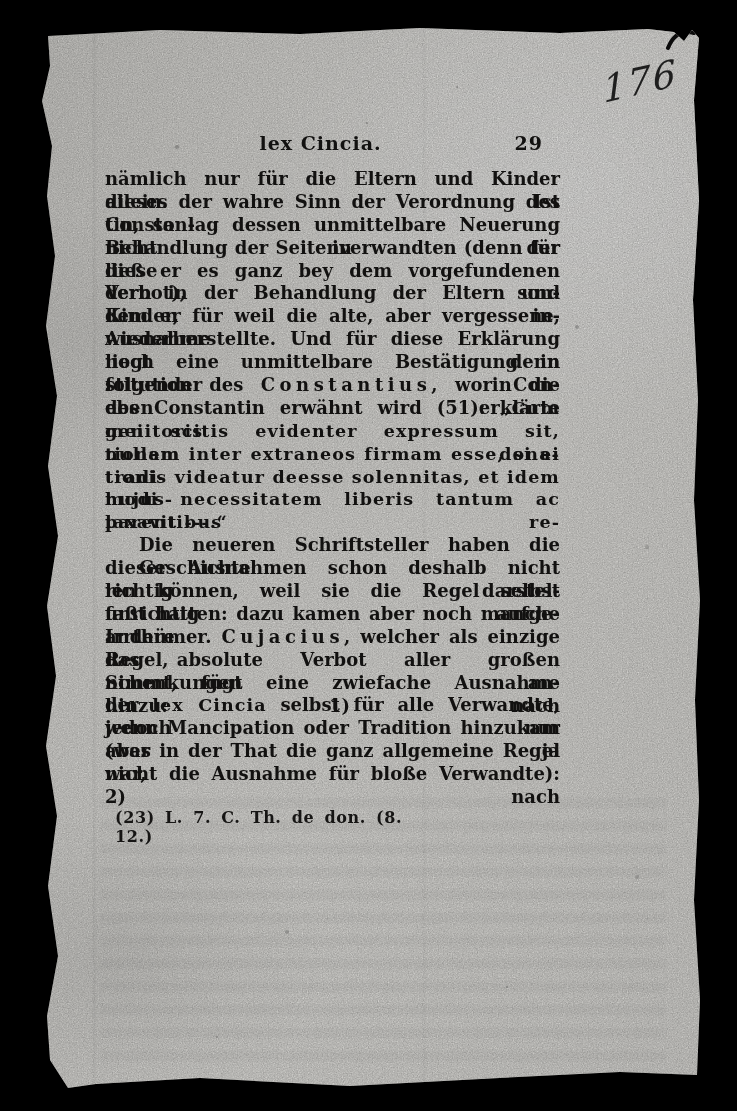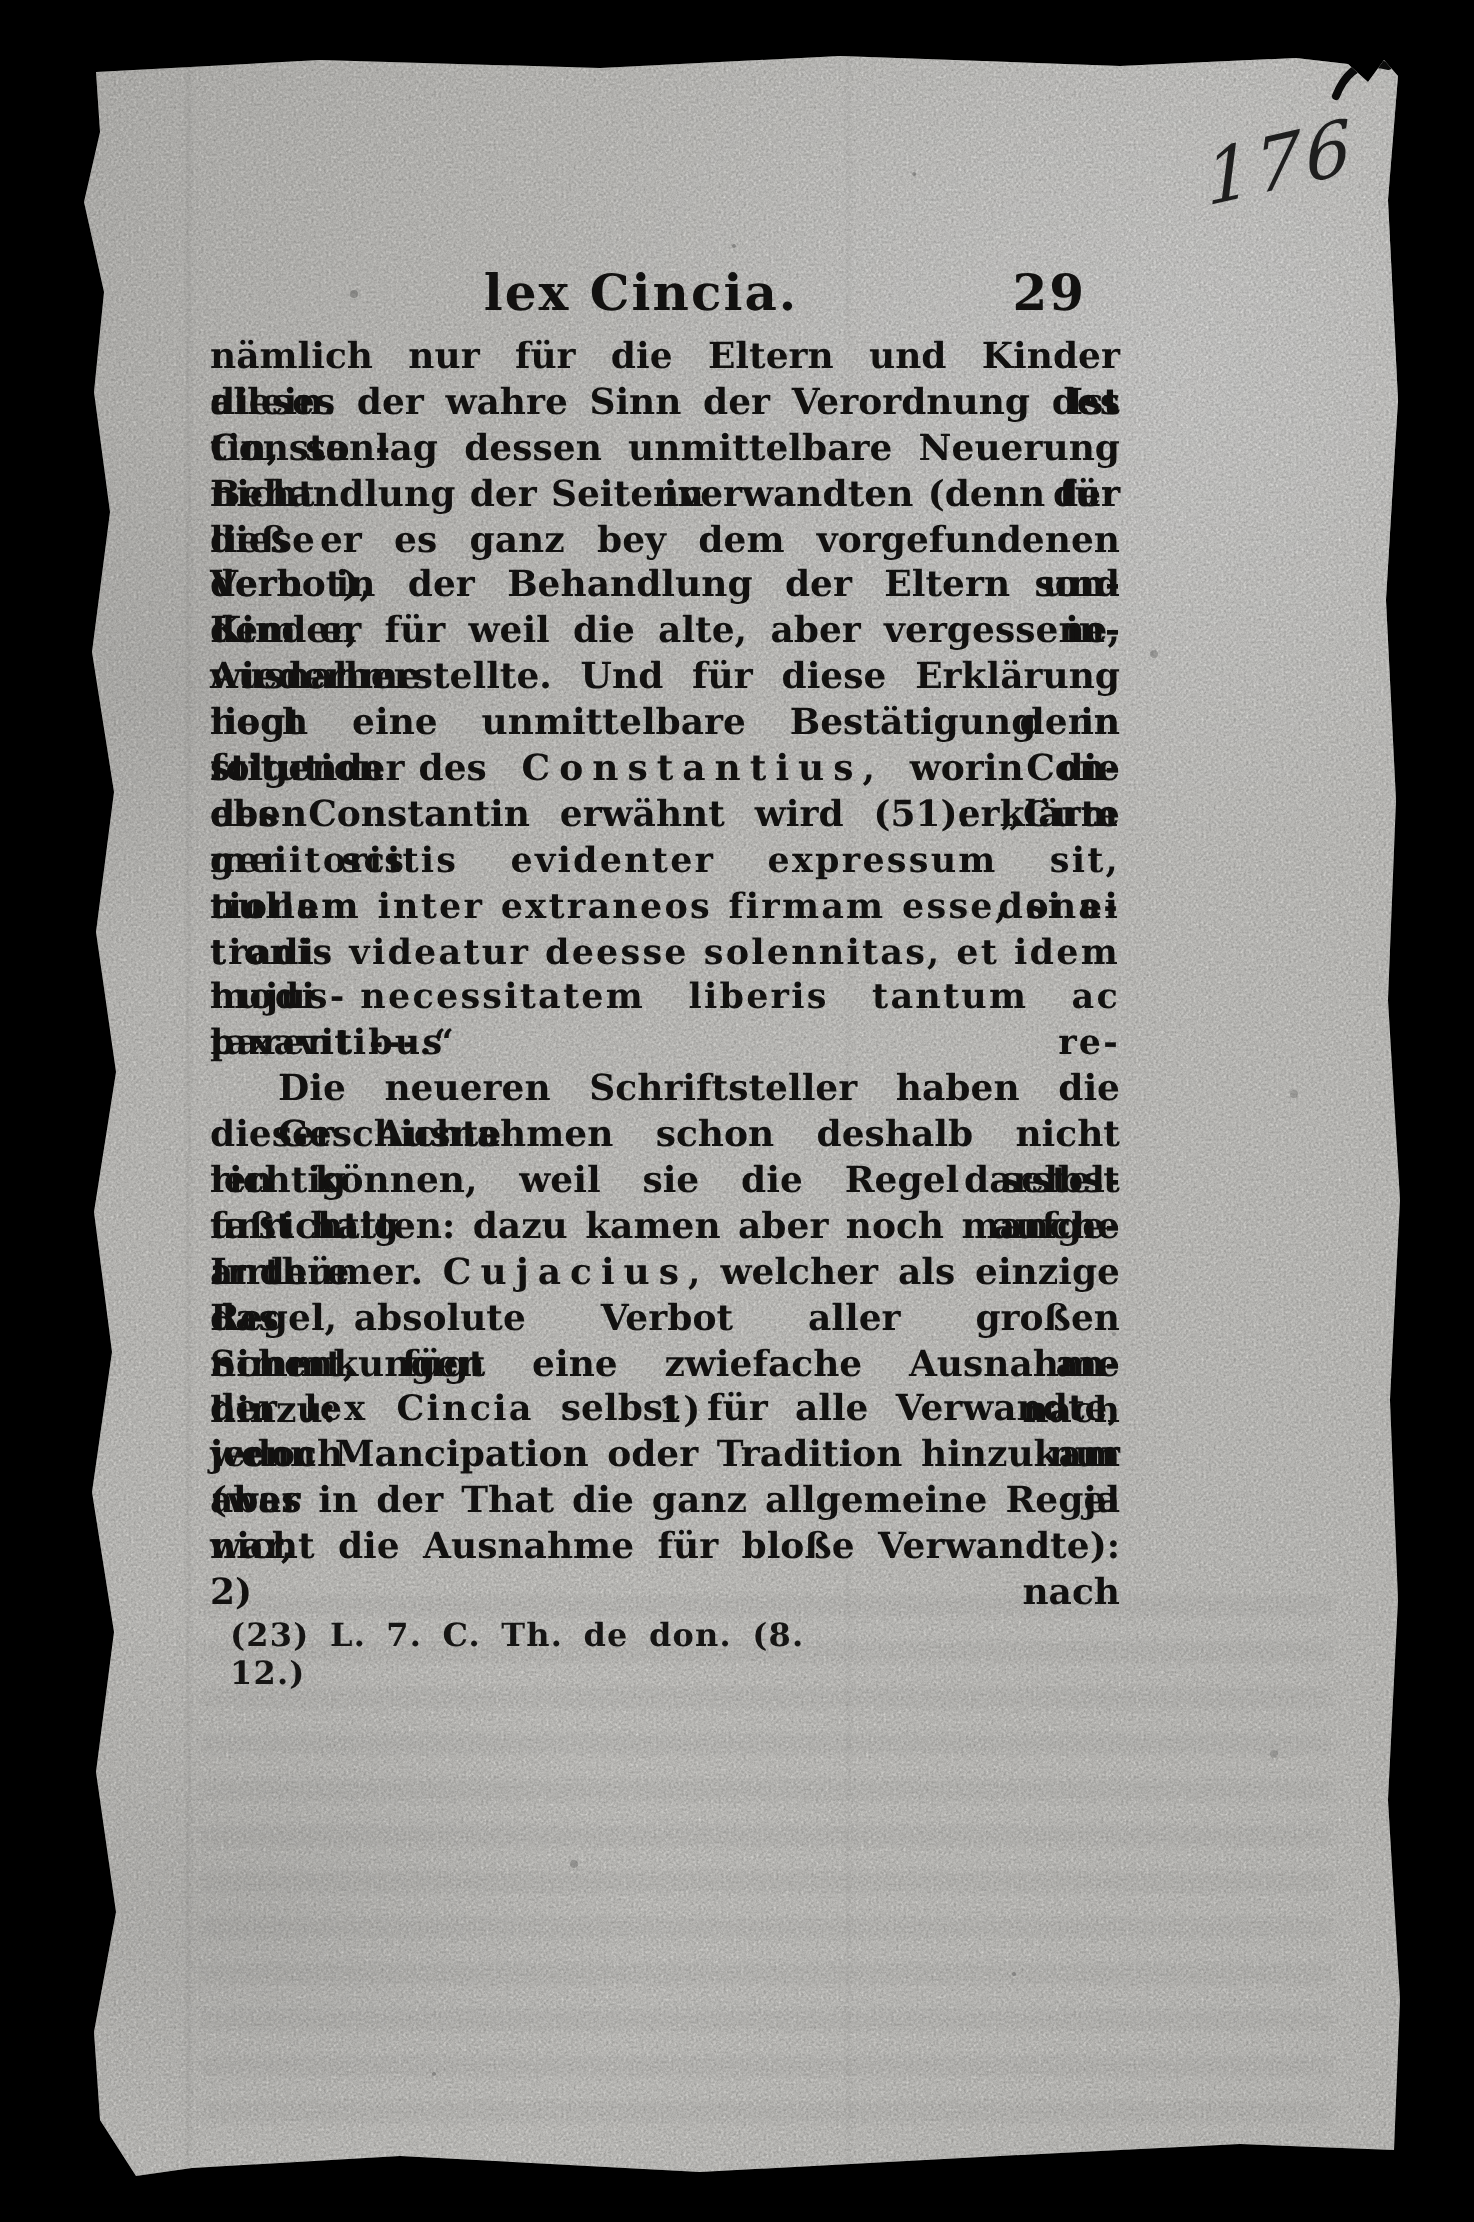--- a/index.html
+++ b/index.html
@@ -58,21 +58,21 @@
     font-family:"DejaVu Serif", serif;
     font-style:italic;
     font-size:37px;
     color:#1e1e1e;
     transform:rotate(-13deg) skewX(-10deg);
     letter-spacing:2px;
   }
   .content{position:absolute;left:69px;top:0;width:455px;color:#121110;}
   .header{
     position:absolute;left:0;top:106px;width:455px;height:24px;
-    font-size:25px;font-weight:bold;letter-spacing:1px;
+    font-size:19px;font-weight:bold;letter-spacing:1px;
   }
   .header .title{position:absolute;left:0;right:0;text-align:center;transform:translateX(-12px);}
   .header .pagenum{position:absolute;right:17px;top:0;text-align:right;}
   .bodytext{
     position:absolute;left:0;top:142px;width:455px;
     font-size:18px;font-weight:bold;line-height:22.9px;
   }
   .line{
     display:block;height:22.9px;overflow:visible;
     text-align:justify;text-align-last:justify;

